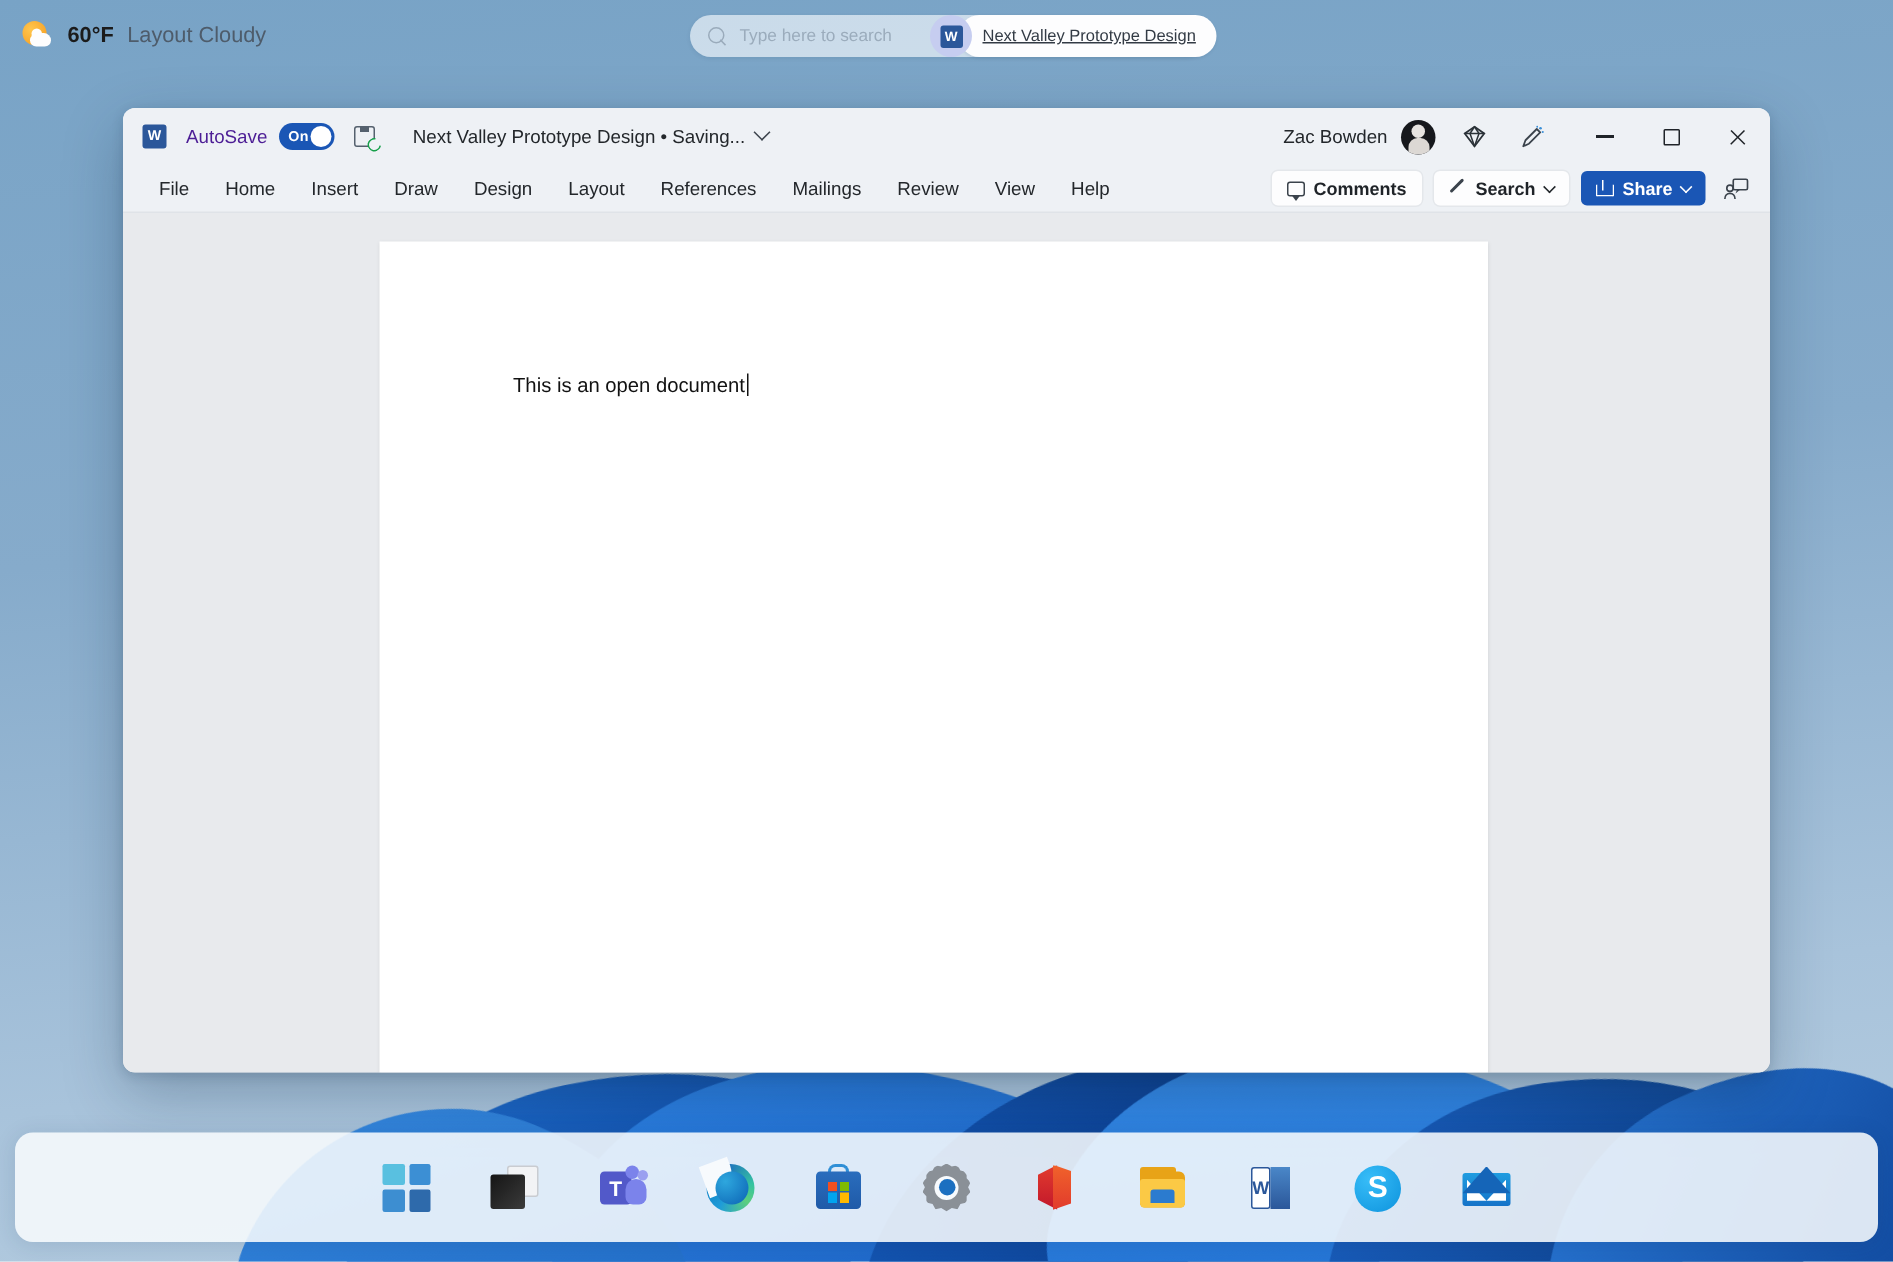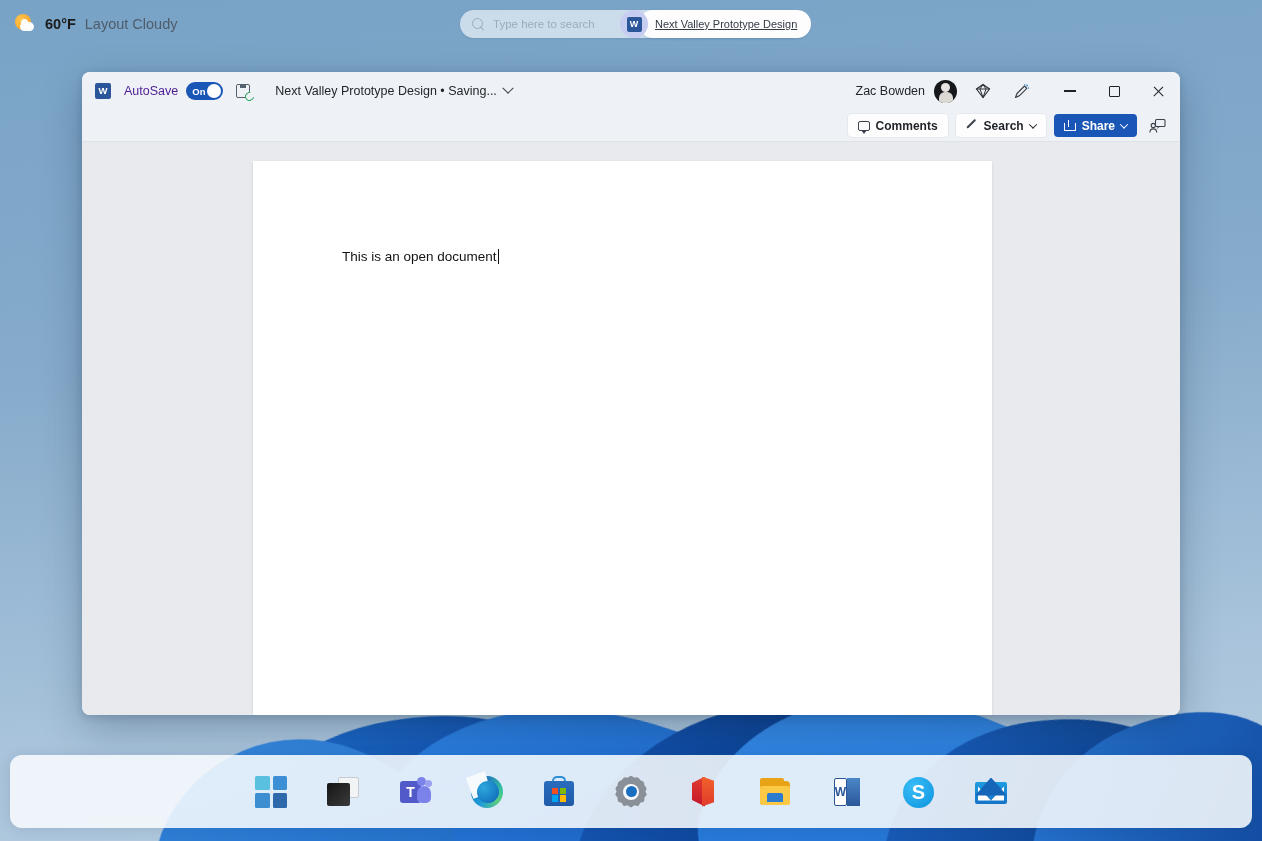--- a/index.html
+++ b/index.html
@@ -547,20 +547,33 @@
       <div class="wbtn">
         <div class="w-max"></div>
       </div>
       <div class="wbtn">
         <div class="w-close"></div>
       </div>
     </div>
   </div>
 
   <div class="ribbon">
+    <div class="tabs">
+      <div class="tab">File</div>
+      <div class="tab">Home</div>
+      <div class="tab">Insert</div>
+      <div class="tab">Draw</div>
+      <div class="tab">Design</div>
+      <div class="tab">Layout</div>
+      <div class="tab">References</div>
+      <div class="tab">Mailings</div>
+      <div class="tab">Review</div>
+      <div class="tab">View</div>
+      <div class="tab">Help</div>
+    </div>
 
     <div class="ribbon-right">
       <div class="pillbtn">
         <span class="cmt-ic"></span>
         <span>Comments</span>
       </div>
       <div class="pillbtn">
         <span class="pen-ic"></span>
         <span>Search</span>
         <span class="sm-chev"></span>

